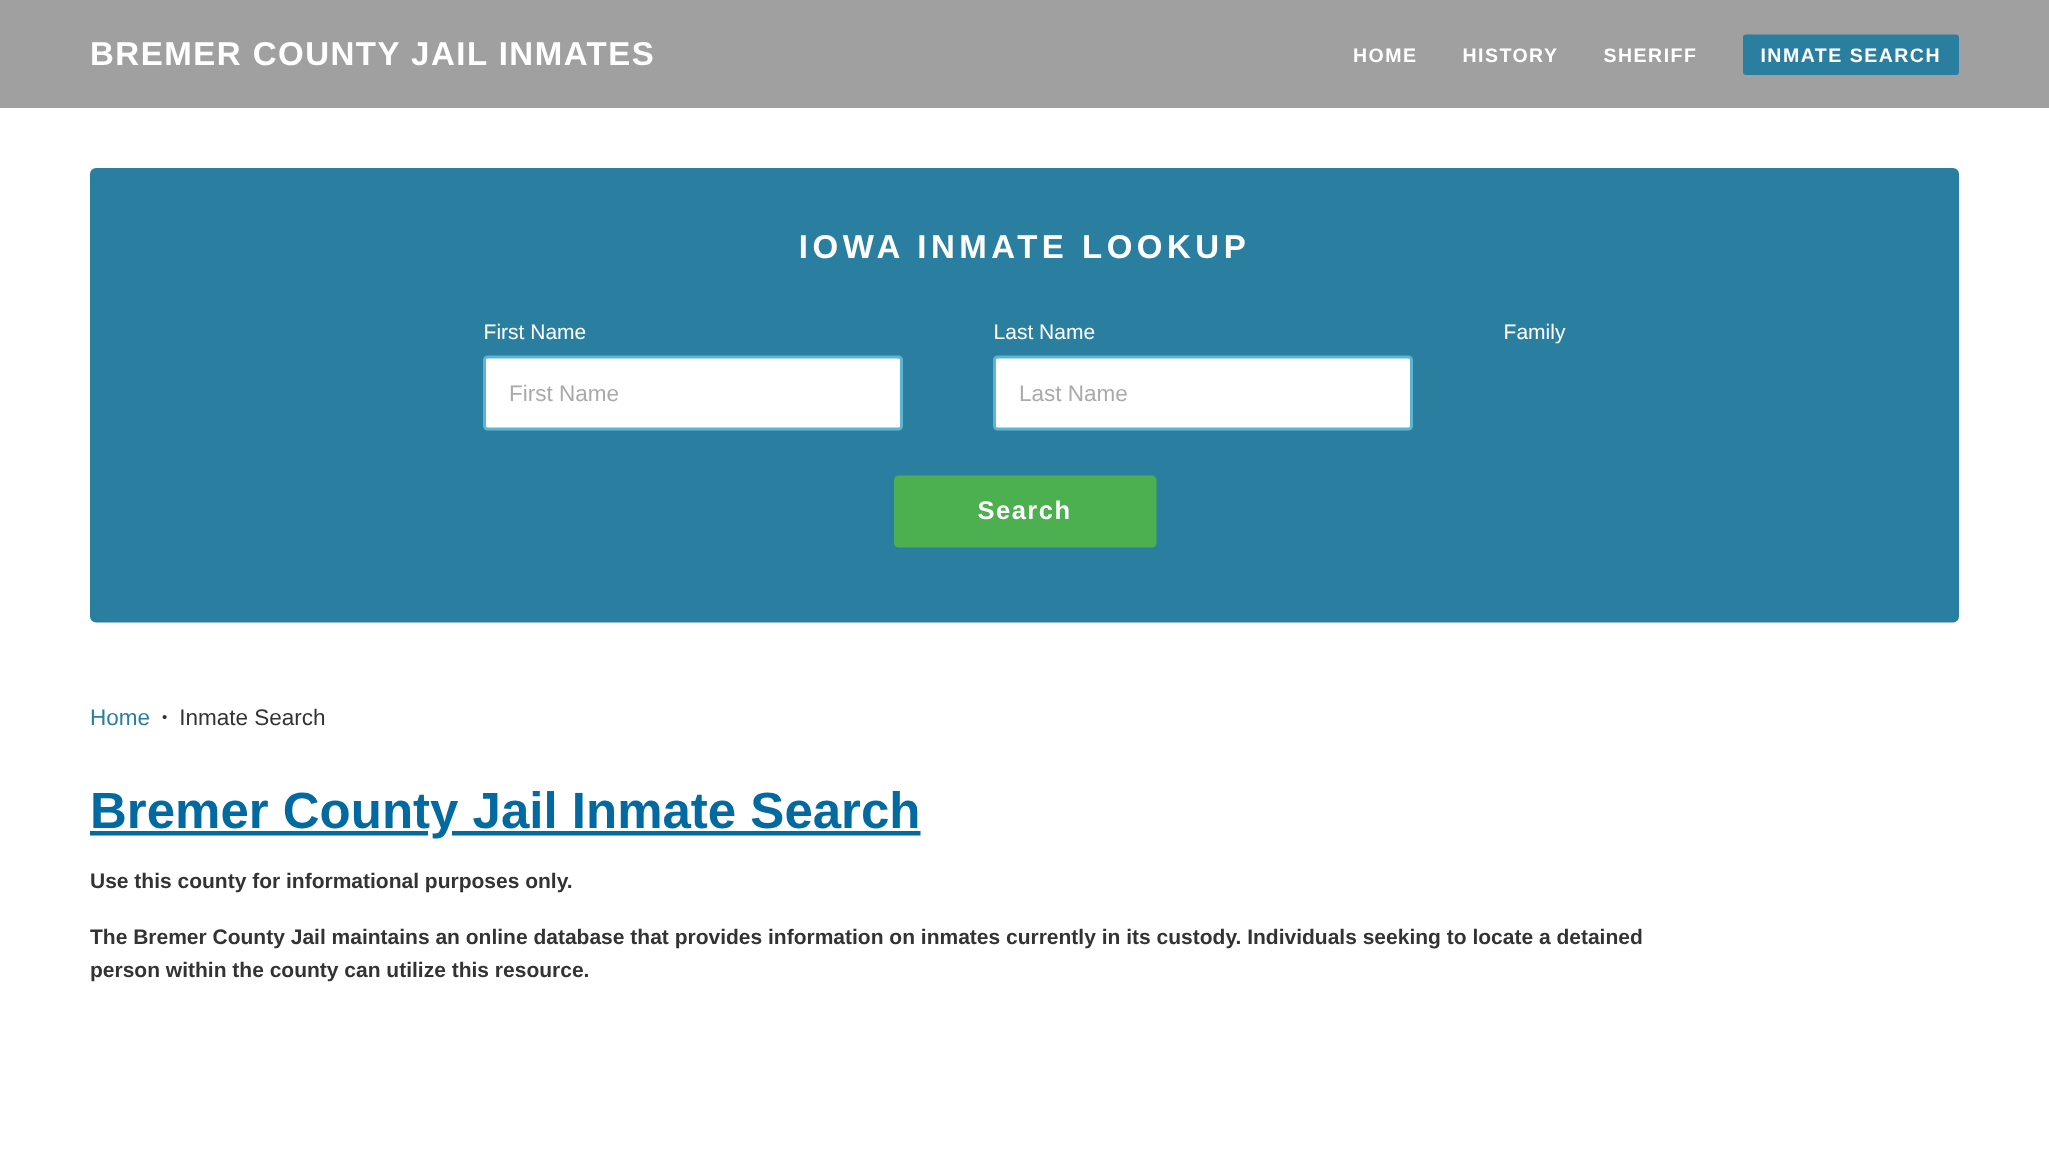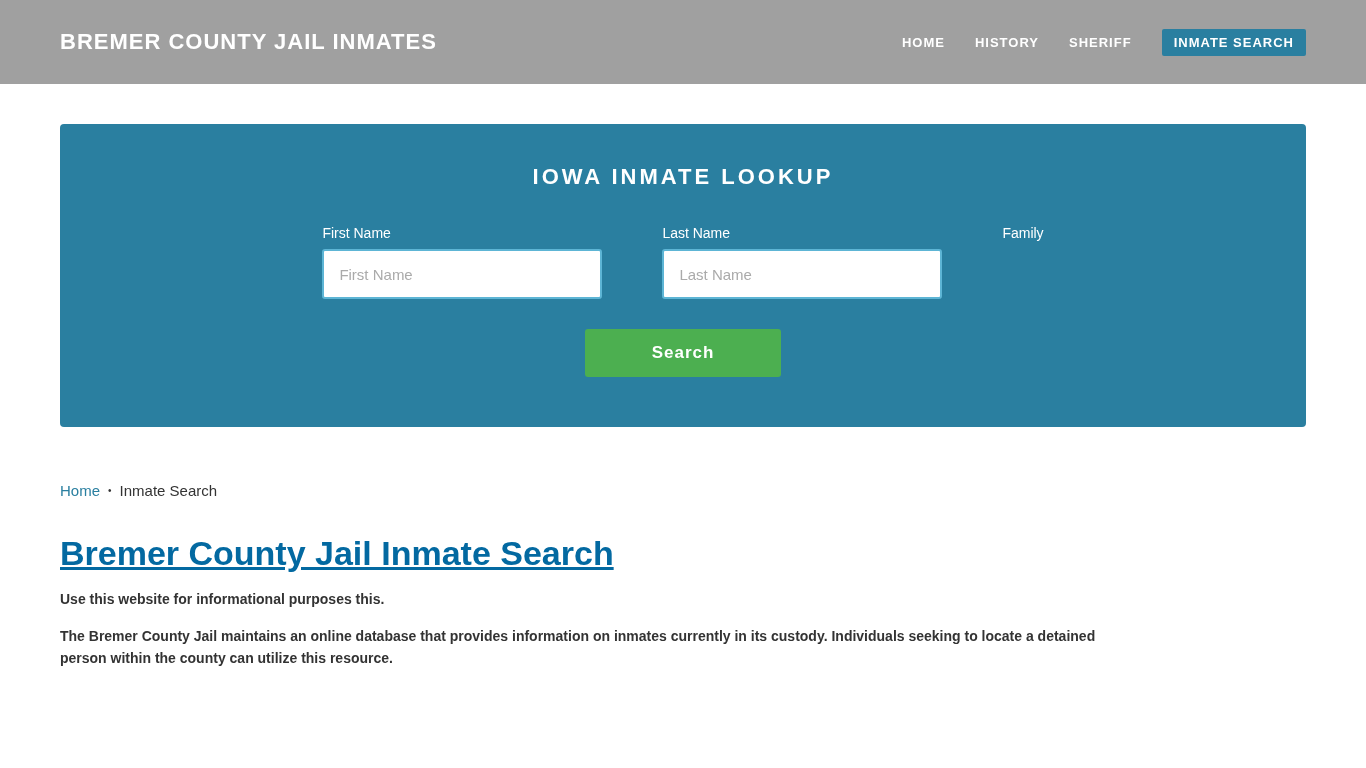--- a/index.html
+++ b/index.html
@@ -13,21 +13,21 @@
       background-color: #ffffff;
       color: #333;
       width: 1366px;
       min-height: 768px;
     }
 
     
     .header {
       background-color: #a0a0a0;
       padding: 0 60px;
-      height: 84px;
+      height: 72px;
       display: flex;
       align-items: center;
       justify-content: space-between;
     }
 
     .header-title {
       color: #ffffff;
       font-size: 22px;
       font-weight: 900;
       letter-spacing: 1px;
@@ -123,21 +123,21 @@
     .search-button {
       background-color: #4caf50;
       color: #ffffff;
       font-size: 17px;
       font-weight: 700;
       letter-spacing: 1px;
       border: none;
       border-radius: 3px;
       padding: 14px 50px;
       cursor: pointer;
-      width: 196px;
+      width: 175px;
     }
 
     
     .breadcrumb {
       padding: 15px 60px;
       display: flex;
       align-items: center;
       gap: 8px;
       font-size: 15px;
     }
@@ -230,15 +230,15 @@
 </section>
 
 <nav class="breadcrumb">
   <a class="breadcrumb-home">Home</a>
   <span class="breadcrumb-separator">•</span>
   <span class="breadcrumb-current">Inmate Search</span>
 </nav>
 
 <main class="main-content">
   <h1 class="page-title">Bremer County Jail Inmate Search</h1>
-  <p class="info-text-bold">Use this website for informational purposes this.</p>
+  <p class="info-text-bold">Use this county for informational purposes only.</p>
   <p class="info-text-paragraph">The Bremer County Jail maintains an online database that provides information on inmates currently in its custody. Individuals seeking to locate a detained person within the county can utilize this resource.</p>
 </main>
 
 </body></html>

